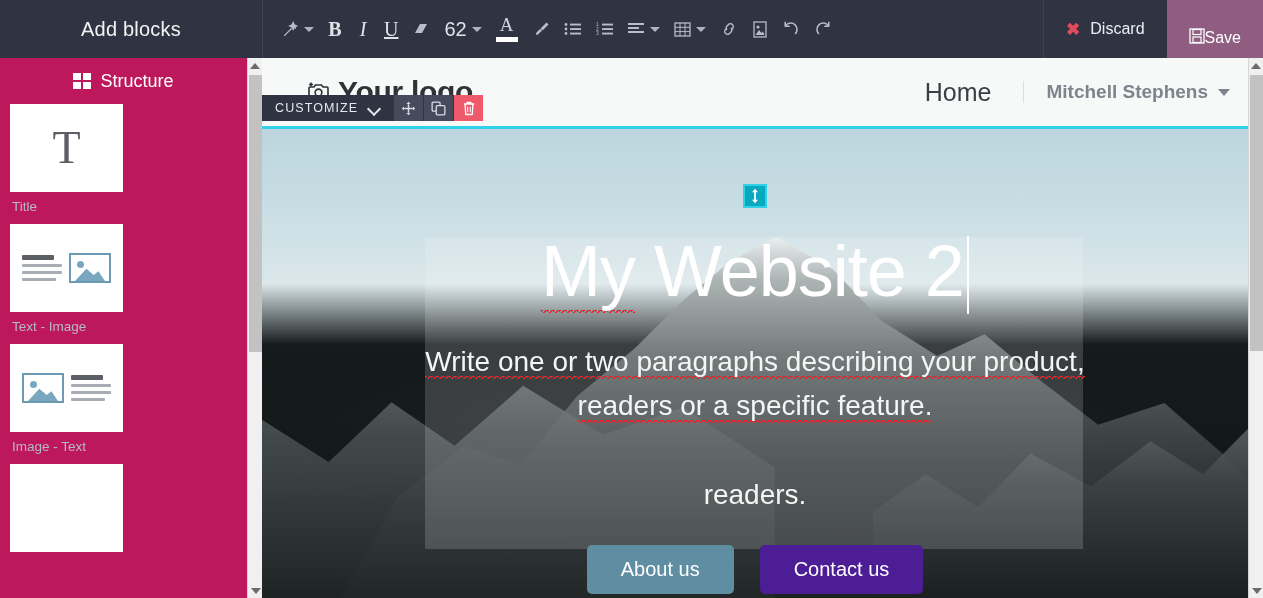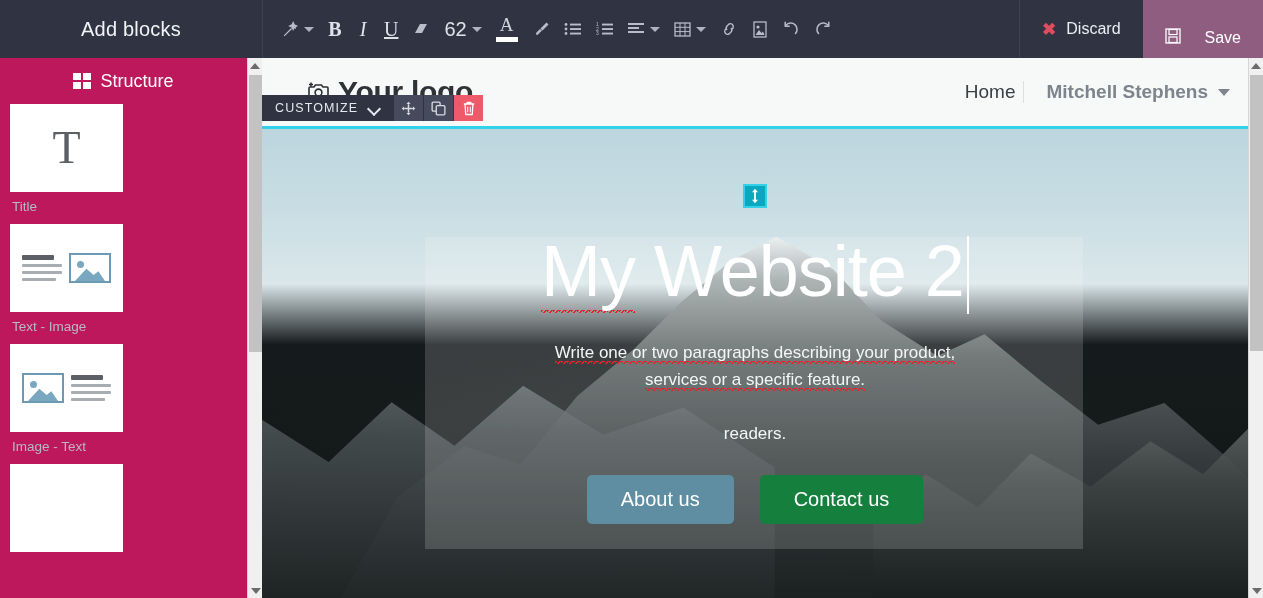--- a/index.html
+++ b/index.html
@@ -41,21 +41,21 @@
   .fontcolor-bar { width: 22px; height: 5px; background: #ffffff; }
   .toolbar-spacer { flex: 1 1 auto; }
 
   .btn-discard {
     display: flex; align-items: center; gap: 10px;
     padding: 0 22px; height: 58px; color: #eceef2; font-size: 16px;
     border-left: 1px solid #3d4255; cursor: pointer;
   }
   .x-icon { color: #e04b5d; font-size: 17px; font-weight: bold; line-height: 1; }
   .btn-save {
-    display: flex; align-items: center; gap: 24px;
+    display: flex; align-items: center; gap: 0;
     padding: 0 22px; height: 76px; background: #8f5d80; color: #ffffff;
     font-size: 16px; cursor: pointer;
   }
 
   
   .body { flex: 1 1 auto; display: flex; min-height: 0; }
 
   
   .sidebar {
     width: 247px; flex: 0 0 247px; background: #be185d;
@@ -97,21 +97,21 @@
   
   .canvas { flex: 1 1 auto; position: relative; background: #ffffff; overflow: hidden; }
   .site-header {
     height: 68px; background: #f7f8f8; display: flex; align-items: center;
     padding: 0 18px 0 46px; position: relative;
   }
   .logo-wrap { display: flex; align-items: center; gap: 8px; }
   .logo-ico { color: #2c2f36; font-size: 19px; line-height: 1; }
   .logo-text { font-size: 30px; font-weight: bold; color: #2f3338; letter-spacing: -.3px; }
   .hdr-spacer { flex: 1 1 auto; }
-  .nav-home { font-size: 19px; color: #3b4045; padding-right: 8px; cursor: pointer; }
+  .nav-home { font-size: 25px; color: #3b4045; padding-right: 32px; cursor: pointer; }
   .nav-user {
     font-size: 19px; font-weight: bold; color: #7d848c; padding-left: 22px;
     border-left: 1px solid #dcdfe1; display: flex; align-items: center; gap: 10px; cursor: pointer;
   }
   .nav-caret { width: 0; height: 0; border-left: 6px solid transparent; border-right: 6px solid transparent; border-top: 7px solid #7d848c; }
 
   
   .customize-bar {
     position: absolute; left: 0; top: 37px; height: 26px;
     display: flex; align-items: stretch; z-index: 20;
@@ -185,32 +185,32 @@
     letter-spacing: -1px; position: relative; display: inline-block;
   }
   .hero-title .misspelled { border-bottom: 0; background-repeat: repeat-x; background-position: bottom left;
     background-image: repeating-linear-gradient(135deg, #e8232a 0 1.5px, transparent 1.5px 3px);
     background-size: 6px 3px; padding-bottom: 2px; }
   .caret-bar {
     display: inline-block; width: 2px; height: 78px; background: #ffffff;
     vertical-align: -18px; margin-left: 3px;
   }
   .hero-para {
-    font-size: 17px; font-weight: 300; line-height: 1.58; color: #f4f6f6;
+    font-size: 28px; font-weight: 300; line-height: 1.58; color: #f4f6f6;
     margin-top: 26px; padding: 0 76px;
   }
   .sp { background-repeat: repeat-x; background-position: bottom left;
         background-image: repeating-linear-gradient(135deg, #e8232a 0 1.5px, transparent 1.5px 3px);
         background-size: 6px 3px; padding-bottom: 2px; }
   .hero-btns { margin-top: 28px; display: flex; gap: 26px; justify-content: center; }
   .hbtn {
     padding: 13px 34px; border-radius: 5px; font-size: 20px; color: #ffffff; cursor: pointer; white-space: nowrap;
   }
   .hbtn.secondary { background: #5f8da1; }
-  .hbtn.primary { background: #15803d; }
+  .hbtn.primary { background: #4c1d95; }
 </style>
 </head>
 <body>
 
 <div class="app">
 
   <div class="topbar">
 
     <div class="topbar-title">Add blocks</div>
 
@@ -478,21 +478,21 @@
           </svg>
         </div>
 
         <div class="hero-overlay"></div>
 
         <div class="hero-content">
           <div class="hero-title"><span class="misspelled">My</span><span> Website 2</span><span class="caret-bar"></span></div>
 
           <div class="hero-para">
             <span class="sp">Write one or two paragraphs describing your product,</span><br>
-            <span class="sp">services or a specific feature.</span><br>
+            <span class="sp">readers or a specific feature.</span><br>
             <br>
             <span>readers.</span>
           </div>
 
           <div class="hero-btns">
             <div class="hbtn secondary">About us</div>
             <div class="hbtn primary">Contact us</div>
           </div>
         </div>
       </div>

